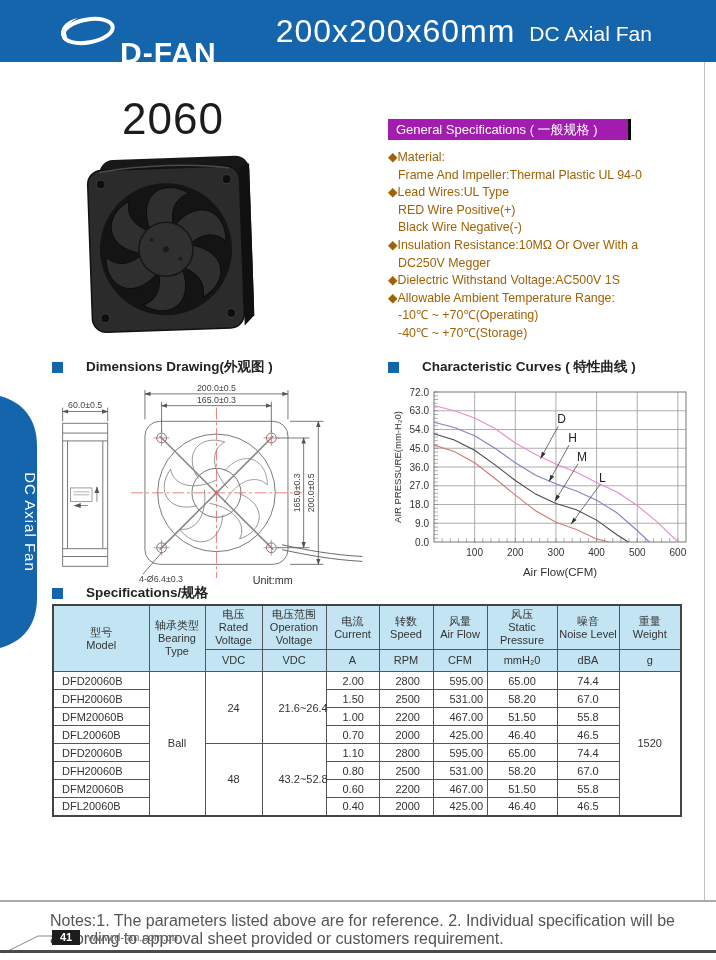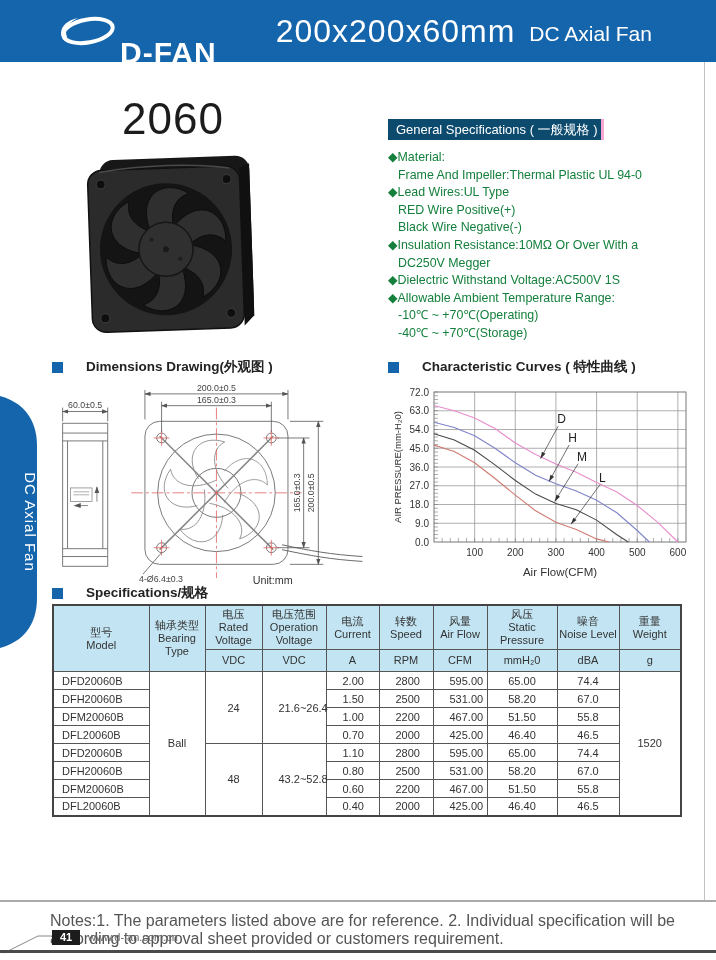--- a/index.html
+++ b/index.html
@@ -19,23 +19,23 @@
   
   .side-tab { position:absolute; left:0; top:392px; width:40px; height:260px; }
 
   
   .model-title { position:absolute; left:68px; top:94px; width:210px; text-align:center;
                  font-size:44px; color:#1c1c1c; letter-spacing:1px; }
   .fan-img { position:absolute; left:86px; top:150px; }
 
   
   .gs { position:absolute; left:388px; top:119px; width:312px; }
-  .gs-bar { width:216px; height:21px; background:#0c4a6e; color:#fff; font-size:13px;
-            line-height:21px; padding-left:8px; border-right:3px solid #f9a8d4; }
-  .gs-list { margin-top:9px; font-size:12.4px; color:#15803d; }
+  .gs-bar { width:243px; height:21px; background:#a21caf; color:#fff; font-size:13px;
+            line-height:21px; padding-left:8px; border-right:3px solid #000000; }
+  .gs-list { margin-top:9px; font-size:12.4px; color:#a16207; }
   .gs-item { line-height:17.6px; padding-left:10px; }
   .gs-item.b { padding-left:0; }
 
   
   .sec-title { position:absolute; font-size:13.5px; font-weight:600; color:#222;
                display:flex; align-items:center; gap:23px; }
   .sq { width:11px; height:11px; background:#1565ad; display:inline-block; }
 
   .dim-wrap { position:absolute; left:45px; top:382px; }
   .chart-wrap { position:absolute; left:390px; top:380px; }

